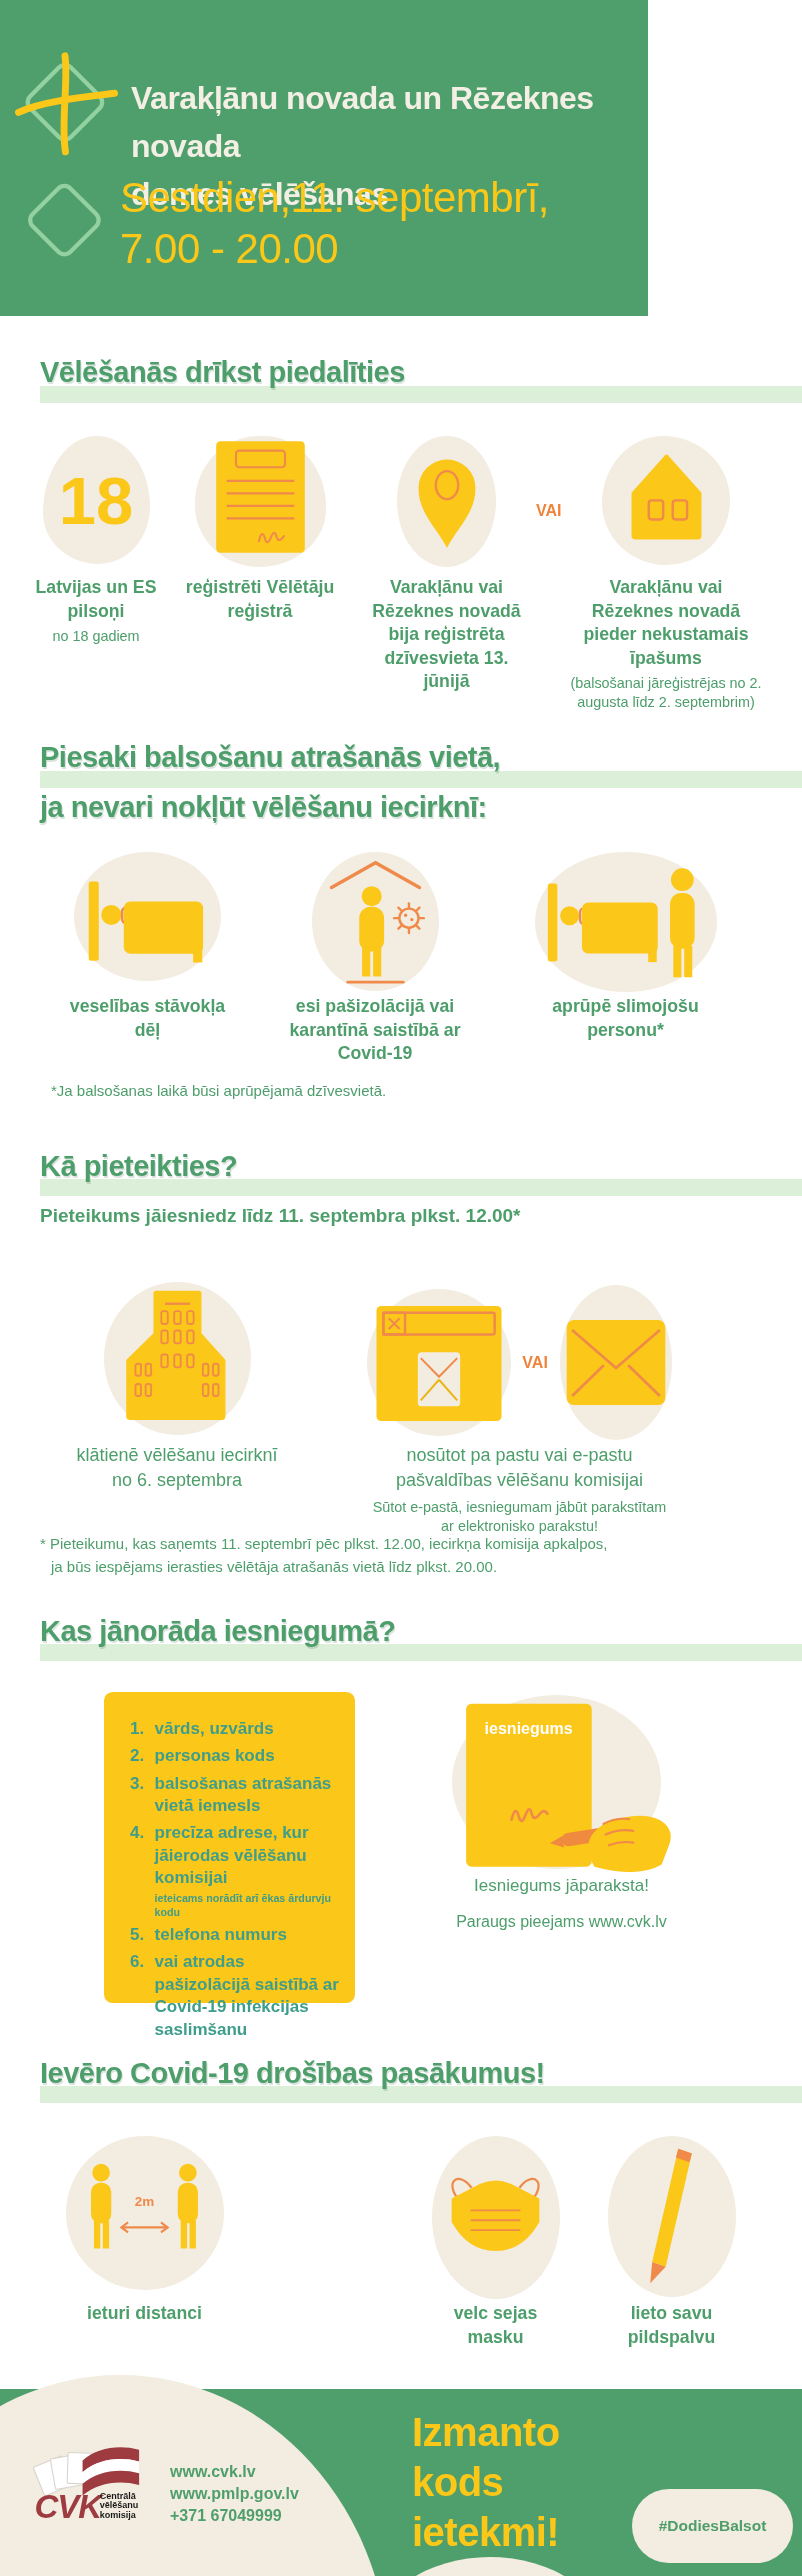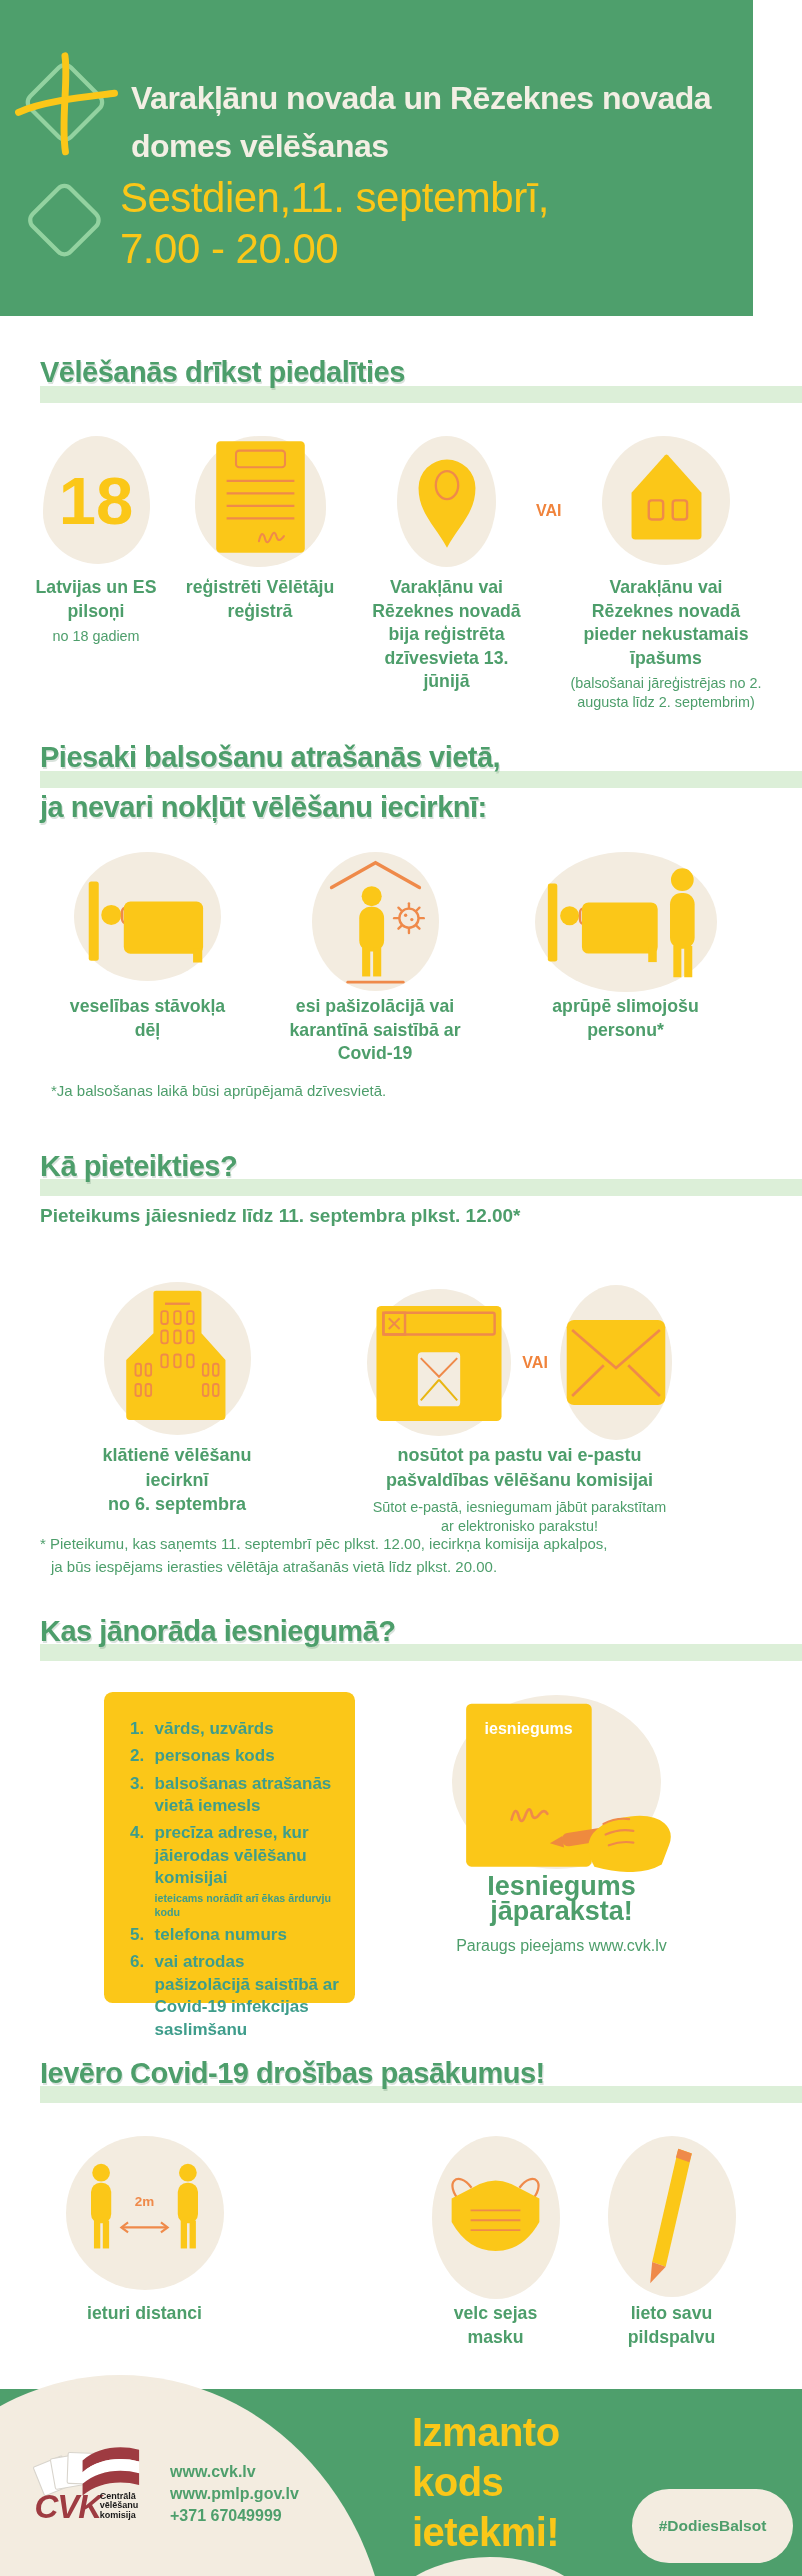--- a/index.html
+++ b/index.html
@@ -5,21 +5,21 @@
   :root{
     --green:#4E9F6C; --green-text:#4D9E6B; --bar:#DCEFD8; --pale:#93D2A0;
     --yellow:#FBC718; --beige:#F3ECE0; --orange:#EF8A4A; --vai:#F0833B;
     --teal:#3E9D8B; --red:#9E3B41; --offwhite:#F3EFE4;
   }
   *{margin:0;padding:0;box-sizing:border-box;}
   body{background:#fff;font-family:"Liberation Sans","DejaVu Sans",sans-serif;}
   .poster{position:relative;width:803px;height:2576px;background:#fff;overflow:hidden;margin:0 auto;}
   .abs{position:absolute;}
   
-  .hero{position:absolute;left:0;top:0;width:753px;height:316px;background:var(--green);}
+  .hero{position:absolute;left:0;top:0;width:648px;height:316px;background:var(--green);}
   .hero-title{position:absolute;left:131px;top:74px;font-weight:bold;font-size:32px;line-height:48px;color:var(--offwhite);letter-spacing:-0.5px;}
   .hero-date{position:absolute;left:120px;top:172px;font-weight:normal;font-size:42px;line-height:51px;color:var(--yellow);letter-spacing:-0.5px;}
   
   .heading{position:absolute;left:40px;font-weight:bold;font-size:29px;color:var(--green-text);letter-spacing:-0.5px;z-index:2;text-shadow:1.1px 1.6px 0 rgba(47,92,63,0.18);white-space:nowrap;}
   .hbar{position:absolute;left:40px;right:0;height:17px;background:var(--bar);z-index:1;}
   
   .col{position:absolute;text-align:center;}
   .blob{background:var(--beige);margin:0 auto;display:flex;align-items:center;justify-content:center;text-align:right;}
   .cap{font-weight:bold;font-size:17.7px;line-height:23.5px;color:var(--green-text);margin:0 auto;}
   .sub{font-size:14.4px;line-height:19px;color:var(--green-text);margin:4.3px auto 0;}
@@ -27,26 +27,26 @@
   .fn{position:absolute;font-size:15px;color:var(--green-text);}
   .deadline{position:absolute;left:40px;top:1205px;font-weight:bold;font-size:19px;color:var(--green-text);}
   .big18{font-weight:bold;font-size:67px;color:var(--yellow);}
   
   .ybox{position:absolute;left:104px;top:1692px;width:251px;height:311px;background:var(--yellow);border-radius:8.6px;padding:26px 16px 0 26px;}
   .ybox ol{list-style:none;counter-reset:n;}
   .ybox li{counter-increment:n;position:relative;padding-left:24.6px;font-weight:bold;font-size:17px;line-height:22.5px;color:var(--teal);margin-bottom:4.8px;}
   .ybox li::before{content:counter(n) ".";position:absolute;left:0;}
   .ybox .note{font-size:10.7px;line-height:14px;margin-top:1.1px;}
   .signcol{position:absolute;left:433px;top:1874px;width:257px;text-align:center;color:var(--green-text);}
-  .signcol .t1{font-weight:bold;font-size:27px;line-height:24.6px;}
+  .signcol .t1{font-weight:normal;font-size:17px;line-height:24.6px;}
   .signcol .t2{font-size:16px;line-height:20.3px;margin-top:4.3px;}
   .signcol .t3{font-size:16px;margin-top:14px;}
   
   .iconsrow{display:flex;align-items:center;justify-content:center;}
-  .cap34{font-weight:bold;font-size:18px;line-height:24.6px;color:var(--green-text);}
+  .cap34{font-weight:normal;font-size:18px;line-height:24.6px;color:var(--green-text);}
   .note2{font-size:14.4px;line-height:19px;color:var(--green-text);margin-top:5.4px;}
   
   .fband{position:absolute;left:0;top:2389px;width:803px;height:187px;background:var(--green);}
   .fblob-l{position:absolute;left:-150px;top:2375px;width:540px;height:599px;border-radius:50%;background:var(--beige);}
   .fblob-b{position:absolute;left:375px;top:2557px;width:230px;height:161px;border-radius:50%;background:var(--beige);}
   .fpill{position:absolute;left:632px;top:2489px;width:161px;height:74px;border-radius:37px;background:var(--beige);text-align:center;line-height:74px;font-weight:bold;font-size:15.5px;color:var(--green-text);}
   .contacts{position:absolute;left:170px;top:2461px;font-weight:bold;font-size:16px;line-height:22px;color:var(--green);}
   .slogan{position:absolute;left:412px;top:2407px;font-weight:bold;font-size:40px;line-height:50px;color:var(--yellow);letter-spacing:-0.5px;}
 </style>
 </head>

